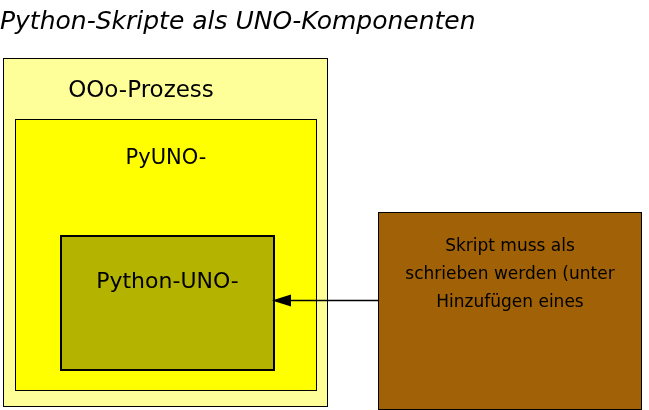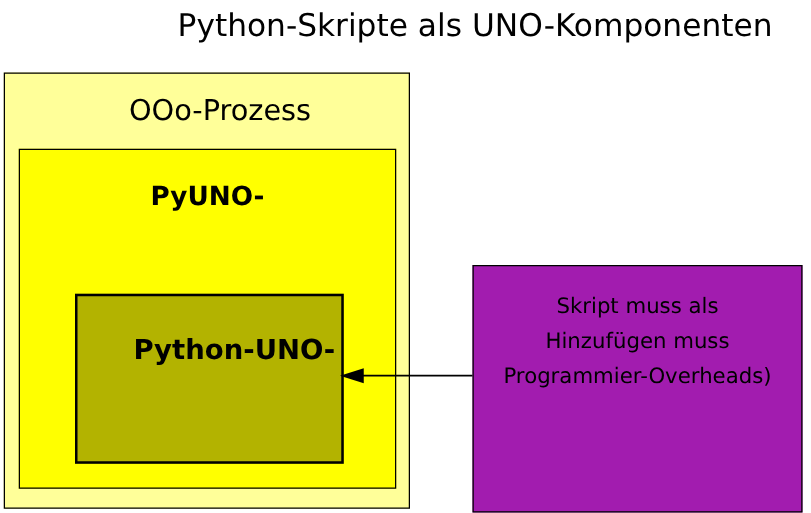--- a/index.html
+++ b/index.html
@@ -21,26 +21,27 @@
     left: 0; top: 0;
     width: 649px;
     height: 410px;
   }
 
   .title {
     position: absolute;
     left: 0;
     top: 6px;
     width: 618px;
-    text-align: right;
+    text-align: left;
     font-size: 25px;
     line-height: 30px;
     letter-spacing: 0px;
     color: #000000;
     white-space: nowrap;
+    font-style: italic;
   }
 
   
   .box-ooo-process {
     position: absolute;
     left: 3px;
     top: 58px;
     width: 325px;
     height: 349px;
     background: #ffff99;
@@ -49,34 +50,32 @@
   }
   .label-ooo-process {
     position: absolute;
     left: 0;
     top: 16px;
     width: 274px;
     text-align: center;
     font-size: 23px;
     line-height: 28px;
     white-space: nowrap;
-    padding-left: 35px;
   }
 
   
   .box-pyuno-runtime {
     position: absolute;
     left: 11px;
     top: 60px;
     width: 302px;
     height: 272px;
     background: #ffff00;
     border: 1px solid #000000;
     box-sizing: border-box;
-    font-weight: bold;
   }
   .label-pyuno-runtime {
     position: absolute;
     left: 0;
     top: 22px;
     width: 300px;
     text-align: center;
     font-size: 21px;
     line-height: 31px;
   }
@@ -93,31 +92,30 @@
     box-sizing: border-box;
   }
   .label-python-uno-component {
     position: absolute;
     left: 0;
     top: 25px;
     width: 211px;
     text-align: center;
     font-size: 22px;
     line-height: 38px;
-    margin-left: 20px;
   }
 
   
   .box-note {
     position: absolute;
     left: 378px;
     top: 212px;
     width: 264px;
     height: 198px;
-    background: #a21caf;
+    background: #a16207;
     border: 1px solid #000000;
     box-sizing: border-box;
     padding-top: 18px;
   }
   .note-line {
     display: block;
     text-align: center;
     font-size: 17px;
     line-height: 28px;
     white-space: nowrap;
@@ -154,22 +152,22 @@
         <div class="label-python-uno-component">
           <span>Python-UNO-</span><br>
         </div>
       </div>
 
     </div>
   </div>
 
   <div class="box-note">
     <span class="note-line">Skript muss als</span>
-    <span class="note-line">Hinzufügen muss</span>
-    <span class="note-line">Programmier-Overheads)</span>
+    <span class="note-line">schrieben werden (unter</span>
+    <span class="note-line">Hinzufügen eines</span>
   </div>
 
   <svg class="connector" width="130" height="30" viewBox="0 0 130 30">
     <line x1="118" y1="14.5" x2="30" y2="14.5" stroke="#000000" stroke-width="1.4"></line>
     <polygon points="12,14.5 31,8.5 31,20.5" fill="#000000"></polygon>
   </svg>
 
 </div>
 
 </body></html>

